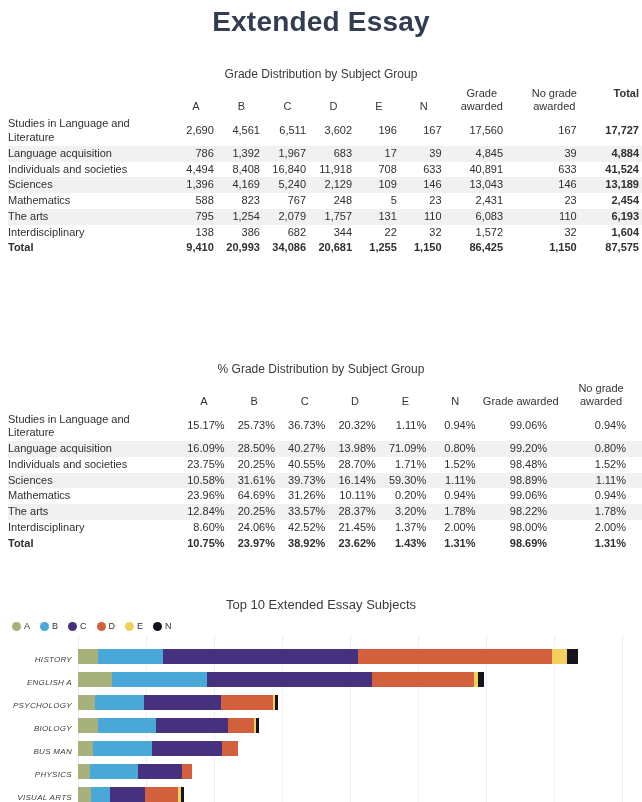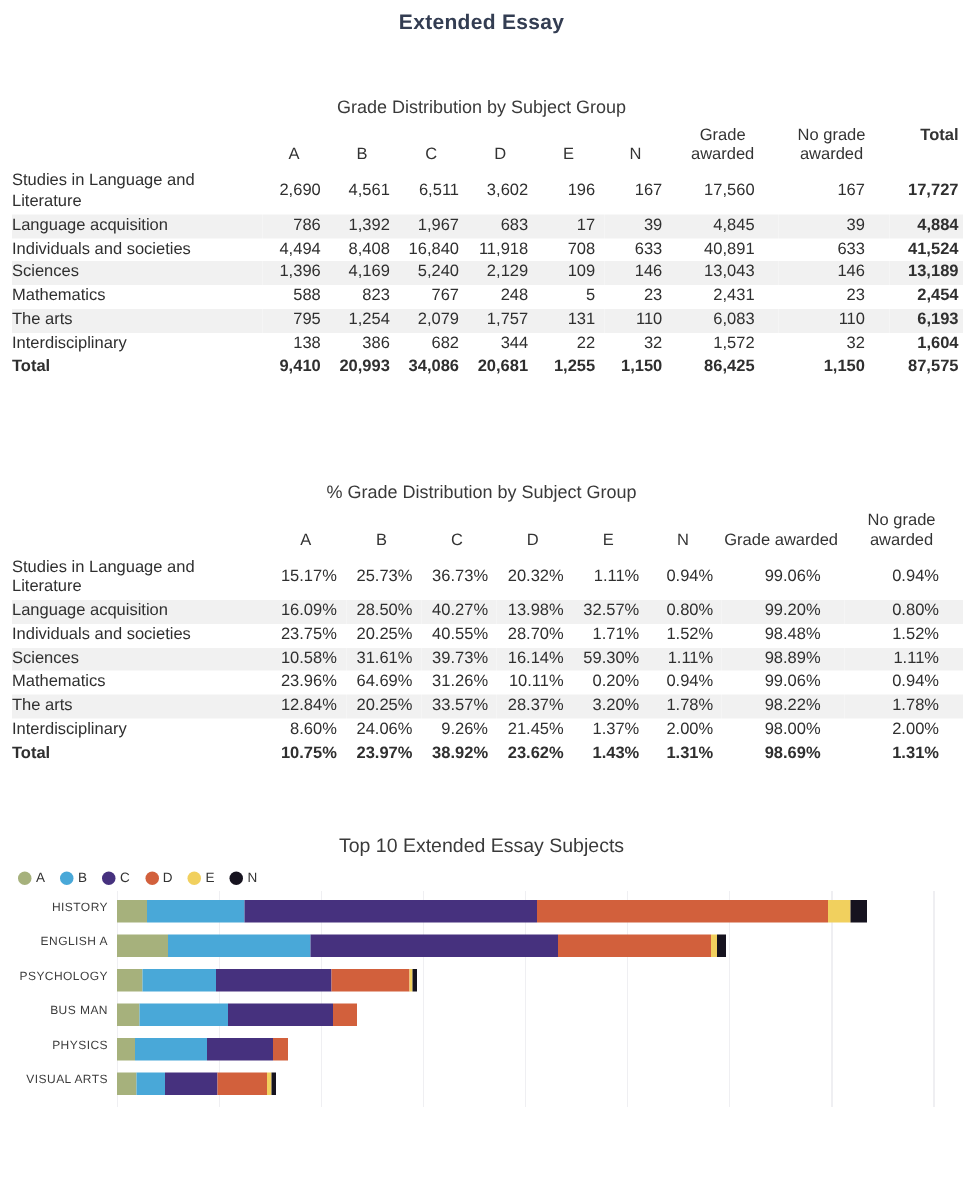--- a/index.html
+++ b/index.html
@@ -2,28 +2,28 @@
 <html><head>
 <meta charset="utf-8">
 <style>
   html,body{margin:0;padding:0;}
   body{
     width:642px;height:802px;overflow:hidden;background:#ffffff;
     font-family:"Liberation Sans",sans-serif;color:#2f2f2f;
     -webkit-font-smoothing:antialiased;
   }
   .page-title{
-    text-align:center;font-size:14px;font-weight:bold;color:#333d52;
+    text-align:center;font-size:28px;font-weight:bold;color:#333d52;
     padding-top:6px;letter-spacing:.2px;
   }
   .section-title{
     text-align:center;font-size:12px;color:#3a3a3a;
   }
-  .st-1{margin-top:42px;}
-  .st-2{margin-top:68px;text-align:center;}
+  .st-1{margin-top:29px;}
+  .st-2{margin-top:106px;text-align:center;}
 
   table{border-collapse:collapse;table-layout:fixed;font-size:11px;margin:6px 0 0 8px;}
   th{font-weight:normal;vertical-align:bottom;padding:0 3px 3px 0;line-height:1.2;color:#333;text-align:center;}
   td{padding:1px 3px 1px 0;height:13px;line-height:1.25;}
   tr.striped{background:#f1f1f1;}
   tr.total-row{font-weight:bold;}
   .c-label{width:190px;text-align:left;}
   th.c-label{text-align:left;}
   #grade-table .c-num{width:42px;}
   #grade-table .c-ga{width:62px;}
@@ -40,21 +40,21 @@
   .chart{margin-top:46px;}
   .chart-title{text-align:center;font-size:13px;color:#3a3a3a;}
   .legend{display:flex;align-items:center;gap:10px;margin:9px 0 10px 12px;}
   .legend-item{display:flex;align-items:center;gap:3px;font-size:9px;color:#333;}
   .legend-dot{width:9px;height:9px;border-radius:50%;flex:none;}
   .plot{position:relative;margin-top:4px;}
   .plot::before{
     content:'';position:absolute;left:78px;right:0;top:-6px;bottom:0;
     background:repeating-linear-gradient(to right,#efeff2 0 1px,transparent 1px 68px);
   }
-  .bar-row{display:flex;align-items:flex-start;height:23px;position:relative;}
+  .bar-row{display:flex;align-items:flex-end;height:23px;position:relative;font-style:italic;}
   .bar-label{
     width:72px;flex:none;text-align:right;padding-right:6px;
     font-size:8px;color:#3c3c3c;letter-spacing:.3px;white-space:nowrap;
   }
   .bar-track{flex:1;height:15px;display:flex;}
   .bar-seg{height:100%;flex:none;}
 </style>
 </head>
 <body>
 
@@ -202,21 +202,21 @@
         <td class="c-num">0.94%</td>
         <td class="c-ga">99.06%</td>
         <td class="c-nga">0.94%</td>
       </tr>
       <tr class="striped">
         <td class="c-label">Language acquisition</td>
         <td class="c-num">16.09%</td>
         <td class="c-num">28.50%</td>
         <td class="c-num">40.27%</td>
         <td class="c-num">13.98%</td>
-        <td class="c-num">32.57%</td>
+        <td class="c-num">71.09%</td>
         <td class="c-num">0.80%</td>
         <td class="c-ga">99.20%</td>
         <td class="c-nga">0.80%</td>
       </tr>
       <tr>
         <td class="c-label">Individuals and societies</td>
         <td class="c-num">23.75%</td>
         <td class="c-num">20.25%</td>
         <td class="c-num">40.55%</td>
         <td class="c-num">28.70%</td>
@@ -255,21 +255,21 @@
         <td class="c-num">28.37%</td>
         <td class="c-num">3.20%</td>
         <td class="c-num">1.78%</td>
         <td class="c-ga">98.22%</td>
         <td class="c-nga">1.78%</td>
       </tr>
       <tr>
         <td class="c-label">Interdisciplinary</td>
         <td class="c-num">8.60%</td>
         <td class="c-num">24.06%</td>
-        <td class="c-num">9.26%</td>
+        <td class="c-num">42.52%</td>
         <td class="c-num">21.45%</td>
         <td class="c-num">1.37%</td>
         <td class="c-num">2.00%</td>
         <td class="c-ga">98.00%</td>
         <td class="c-nga">2.00%</td>
       </tr>
       <tr class="total-row">
         <td class="c-label">Total</td>
         <td class="c-num">10.75%</td>
         <td class="c-num">23.97%</td>
@@ -339,20 +339,31 @@
         <div class="bar-track">
           <div class="bar-seg" style="width: 3.01418%; background: rgb(166, 177, 124);"></div>
           <div class="bar-seg" style="width: 8.68794%; background: rgb(73, 168, 216);"></div>
           <div class="bar-seg" style="width: 13.6525%; background: rgb(70, 49, 126);"></div>
           <div class="bar-seg" style="width: 9.21986%; background: rgb(210, 96, 60);"></div>
           <div class="bar-seg" style="width: 0.35461%; background: rgb(241, 208, 94);"></div>
           <div class="bar-seg" style="width: 0.531915%; background: rgb(22, 19, 31);"></div>
         </div>
       </div>
       <div class="bar-row">
+        <div class="bar-label">BIOLOGY</div>
+        <div class="bar-track">
+          <div class="bar-seg" style="width: 3.5461%; background: rgb(166, 177, 124);"></div>
+          <div class="bar-seg" style="width: 10.2837%; background: rgb(73, 168, 216);"></div>
+          <div class="bar-seg" style="width: 12.766%; background: rgb(70, 49, 126);"></div>
+          <div class="bar-seg" style="width: 4.60993%; background: rgb(210, 96, 60);"></div>
+          <div class="bar-seg" style="width: 0.35461%; background: rgb(241, 208, 94);"></div>
+          <div class="bar-seg" style="width: 0.531915%; background: rgb(22, 19, 31);"></div>
+        </div>
+      </div>
+      <div class="bar-row">
         <div class="bar-label">BUS MAN</div>
         <div class="bar-track">
           <div class="bar-seg" style="width: 2.65957%; background: rgb(166, 177, 124);"></div>
           <div class="bar-seg" style="width: 10.461%; background: rgb(73, 168, 216);"></div>
           <div class="bar-seg" style="width: 12.4113%; background: rgb(70, 49, 126);"></div>
           <div class="bar-seg" style="width: 2.83688%; background: rgb(210, 96, 60);"></div>
         </div>
       </div>
       <div class="bar-row">
         <div class="bar-label">PHYSICS</div>

